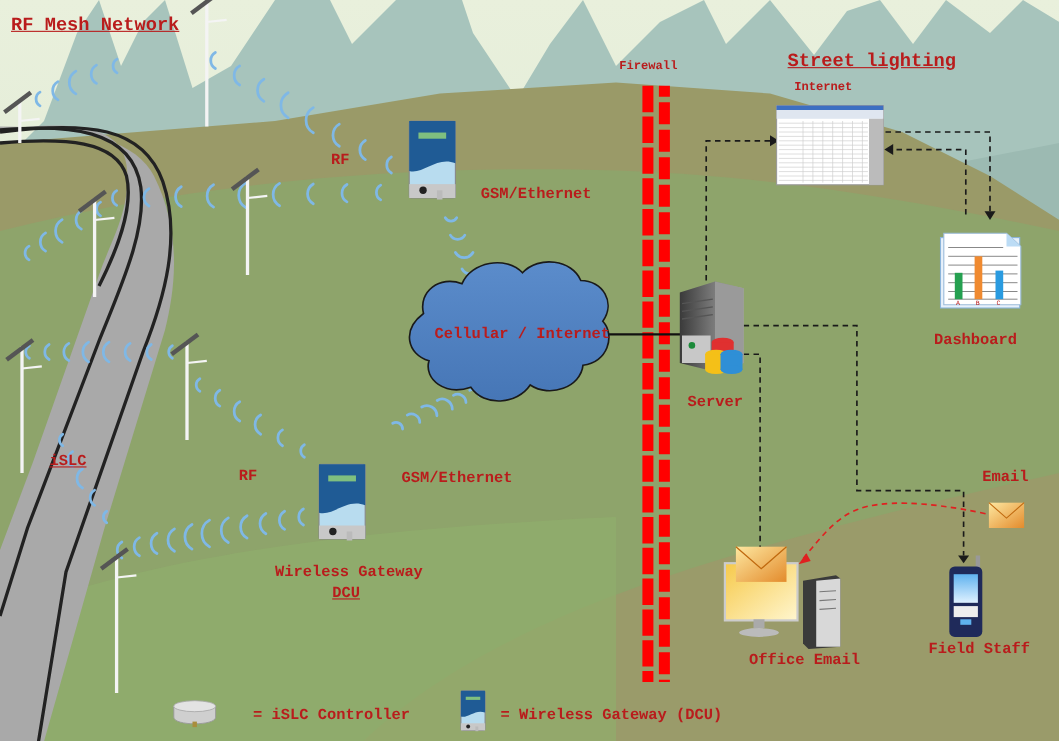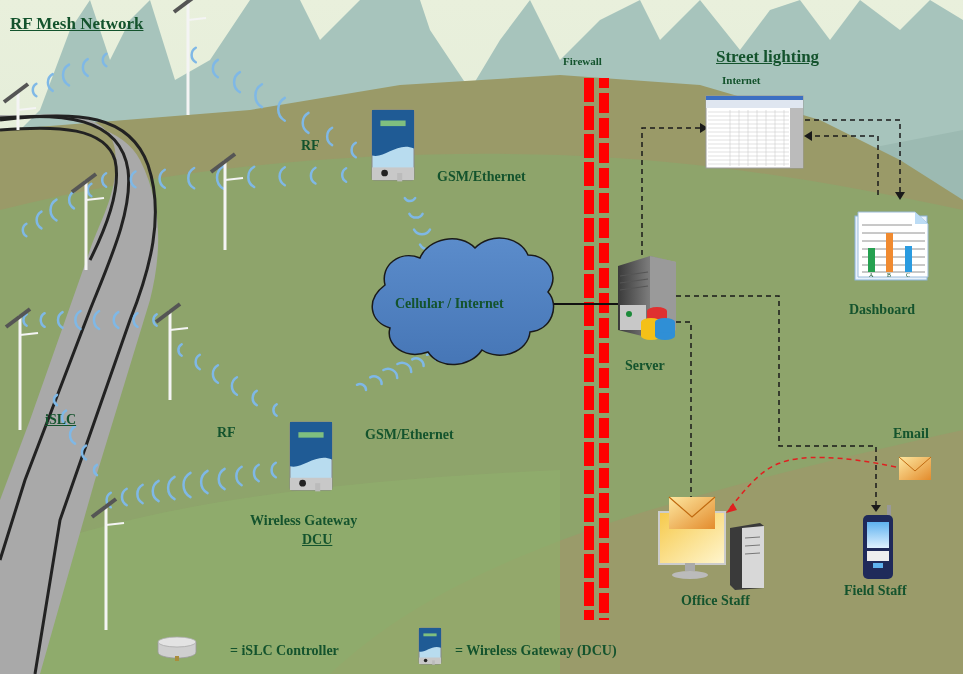--- a/index.html
+++ b/index.html
@@ -1,19 +1,19 @@
 <!DOCTYPE html>
 <html><head>
 <meta charset="utf-8">
 <style>
   html,body{margin:0;padding:0;}
   body{width:963px;height:674px;overflow:hidden;font-family:"Liberation Sans",sans-serif;}
   #stage{position:relative;width:963px;height:674px;overflow:hidden;background:#dfe9d6;}
   svg.bg{position:absolute;left:0;top:0;}
-  .lbl{position:absolute;font-weight:bold;color:#14532d;white-space:nowrap;font-family:Liberation Serif, serif;}
+  .lbl{position:absolute;font-weight:bold;color:#b91c1c;white-space:nowrap;font-family:Liberation Mono, monospace;}
   .u{text-decoration:underline;}
   .t17{font-size:17px;}
   .t15{font-size:11px;}
   .t14{font-size:14px;}
   .icon{position:absolute;}
 </style>
 </head>
 <body>
 
 <div id="stage">
@@ -345,21 +345,21 @@
   <div class="lbl t14" style="left:437px;top:169px;">GSM/Ethernet</div>
   <div class="lbl t14" style="left:395px;top:296px;">Cellular / Internet</div>
   <div class="lbl t14" style="left:625px;top:358px;">Server</div>
   <div class="lbl t14" style="left:849px;top:302px;">Dashboard</div>
   <div class="lbl t14 u" style="left:45px;top:412px;">iSLC</div>
   <div class="lbl t14" style="left:217px;top:425px;">RF</div>
   <div class="lbl t14" style="left:365px;top:427px;">GSM/Ethernet</div>
   <div class="lbl t14" style="left:250px;top:513px;">Wireless Gateway</div>
   <div class="lbl t14 u" style="left:302px;top:532px;">DCU</div>
   <div class="lbl t14" style="left:893px;top:426px;">Email</div>
-  <div class="lbl t14" style="left:681px;top:593px;">Office Staff</div>
+  <div class="lbl t14" style="left:681px;top:593px;">Office Email</div>
   <div class="lbl t14" style="left:844px;top:583px;">Field Staff</div>
 
   <div class="lbl" style="left:869px;top:272px;font-size:6px;font-weight:normal;">A</div>
   <div class="lbl" style="left:887px;top:272px;font-size:6px;font-weight:normal;">B</div>
   <div class="lbl" style="left:906px;top:272px;font-size:6px;font-weight:normal;">C</div>
 
   <div>
     <span class="icon" style="left:158px;top:636px;width:38px;height:26px;"></span>
     <div class="lbl t14" style="left:210px;top:643px;margin-left:20px;">=  iSLC Controller</div>
     <span class="icon" style="left:419px;top:628px;width:24px;height:38px;"></span>

